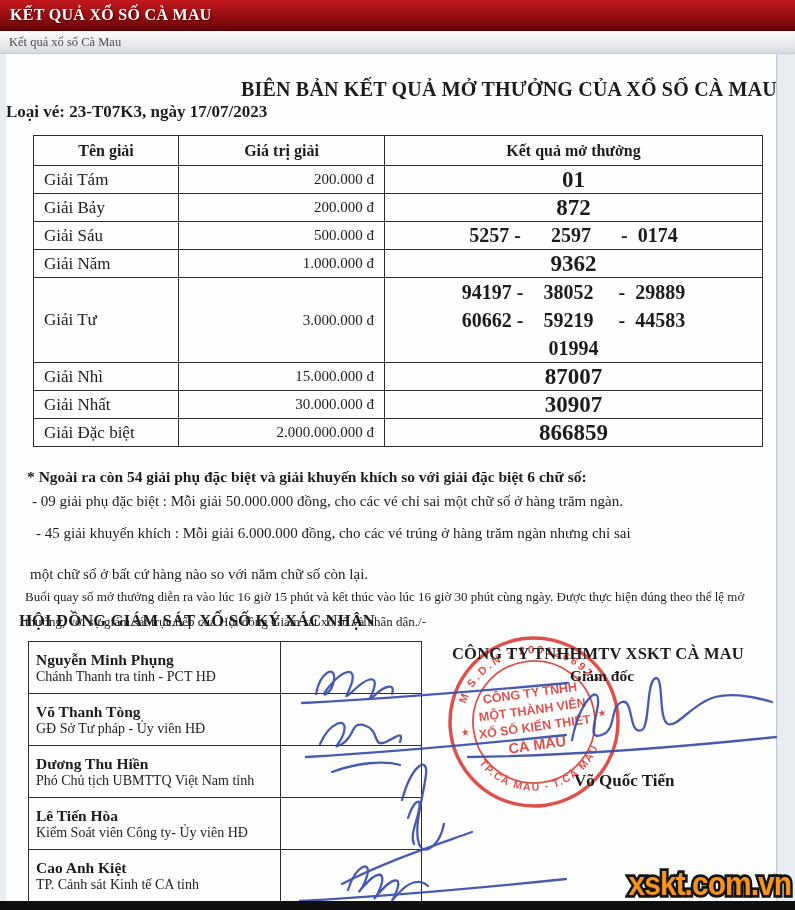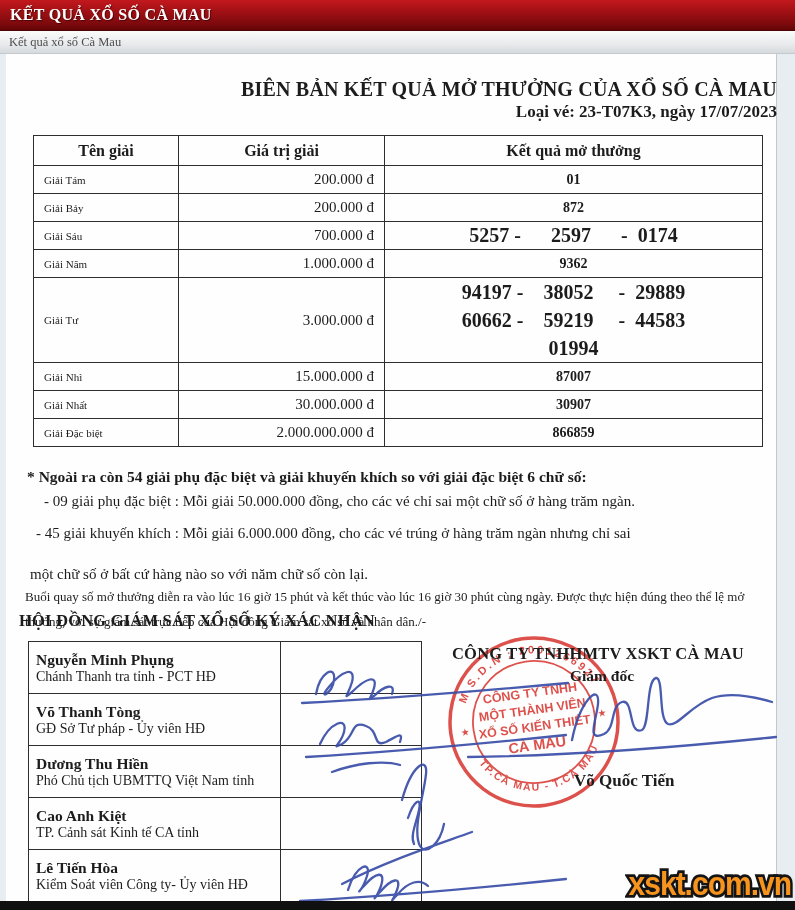--- a/index.html
+++ b/index.html
@@ -31,38 +31,38 @@
   .doc-sheet {
     position:absolute; left:6px; top:54px; width:771px; height:856px;
     background:#fefefe; border-right:1px solid #c2c8cd; z-index:1;
   }
   
   .doc-title {
     position:absolute; left:6px; top:78px; width:771px; text-align:right;
     font-size:20px; font-weight:bold; letter-spacing:.2px; z-index:2;
   }
   .doc-subtitle {
-    position:absolute; left:6px; top:102px; width:771px; text-align:right;
+    position:absolute; left:6px; top:102px; width:771px; text-align:left;
     font-size:17px; font-weight:bold; z-index:2;
   }
   
   table.results {
     position:absolute; left:33px; top:135px; width:729px; z-index:2;
     border-collapse:collapse; table-layout:fixed;
   }
   table.results th, table.results td { border:1.5px solid #2e2e2e; }
   table.results th { height:30px; font-size:16px; font-weight:bold; text-align:center; }
-  td.prize-name { font-size:11px; padding-left:10px; height:27px; }
+  td.prize-name { font-size:17px; padding-left:10px; height:27px; }
   td.prize-value { font-size:15px; text-align:right; padding-right:10px; }
-  td.prize-results { text-align:center; font-weight:bold; font-size:14px; }
+  td.prize-results { text-align:center; font-weight:bold; font-size:23px; }
   td.prize-results .rline { white-space:pre; line-height:27px; }
   tr.row-tall td.prize-results .rline { line-height:28px; }
   
   .notes-head { position:absolute; left:27px; top:468px; width:745px; font-size:15.5px; font-weight:bold; z-index:2; }
-  .note-line1 { position:absolute; left:44px; top:493px; width:735px; font-size:15px; z-index:2; }
+  .note-line1 { position:absolute; left:32px; top:493px; width:735px; font-size:15px; z-index:2; }
   .note-line2 { position:absolute; left:36px; top:525px; width:735px; font-size:15px; z-index:2; }
   .note-line3 { position:absolute; left:30px; top:566px; width:735px; font-size:15px; z-index:2; }
   .draw-paragraph { position:absolute; left:25px; top:584px; width:748px; font-size:13px; line-height:25px; z-index:2; }
   .supervision-head { position:absolute; left:19px; top:611px; font-size:16.5px; font-weight:bold; letter-spacing:.2px; z-index:2; }
   
   table.signers {
     position:absolute; left:28px; top:641px; width:393px; z-index:2;
     border-collapse:collapse; table-layout:fixed;
   }
   table.signers td { border:1.5px solid #2e2e2e; height:52px; vertical-align:middle; overflow:hidden; }
@@ -130,21 +130,21 @@
     </tr>
     <tr>
       <td class="prize-name">Giải Bảy</td>
       <td class="prize-value">200.000 đ</td>
       <td class="prize-results">
             <div class="rline">872</div>
           </td>
     </tr>
     <tr>
       <td class="prize-name">Giải Sáu</td>
-      <td class="prize-value">700.000 đ</td>
+      <td class="prize-value">500.000 đ</td>
       <td class="prize-results" style="font-size:20px">
             <div class="rline">5257 -      2597      -  0174</div>
           </td>
     </tr>
     <tr>
       <td class="prize-name">Giải Năm</td>
       <td class="prize-value">1.000.000 đ</td>
       <td class="prize-results">
             <div class="rline">9362</div>
           </td>
@@ -211,29 +211,29 @@
     </tr>
     <tr>
       <td class="signer-info">
         <div class="signer-name">Dương Thu Hiền</div>
         <div class="signer-title">Phó Chủ tịch UBMTTQ Việt Nam tỉnh</div>
       </td>
       <td></td>
     </tr>
     <tr>
       <td class="signer-info">
+        <div class="signer-name">Lê Tiến Hòa</div>
+        <div class="signer-title">Kiểm Soát viên Công ty- Ủy viên HĐ</div>
+      </td>
+      <td></td>
+    </tr>
+    <tr>
+      <td class="signer-info">
         <div class="signer-name">Cao Anh Kiệt</div>
         <div class="signer-title">TP. Cảnh sát Kinh tế CA tỉnh</div>
-      </td>
-      <td></td>
-    </tr>
-    <tr>
-      <td class="signer-info">
-        <div class="signer-name">Lê Tiến Hòa</div>
-        <div class="signer-title">Kiểm Soát viên Công ty- Ủy viên HĐ</div>
       </td>
       <td></td>
     </tr>
   </tbody>
     </table>
 
   <div class="company-block">
     <div class="company-name">CÔNG TY TNHHMTV XSKT CÀ MAU</div>
     <div class="company-role">Giám đốc</div>
   </div>

